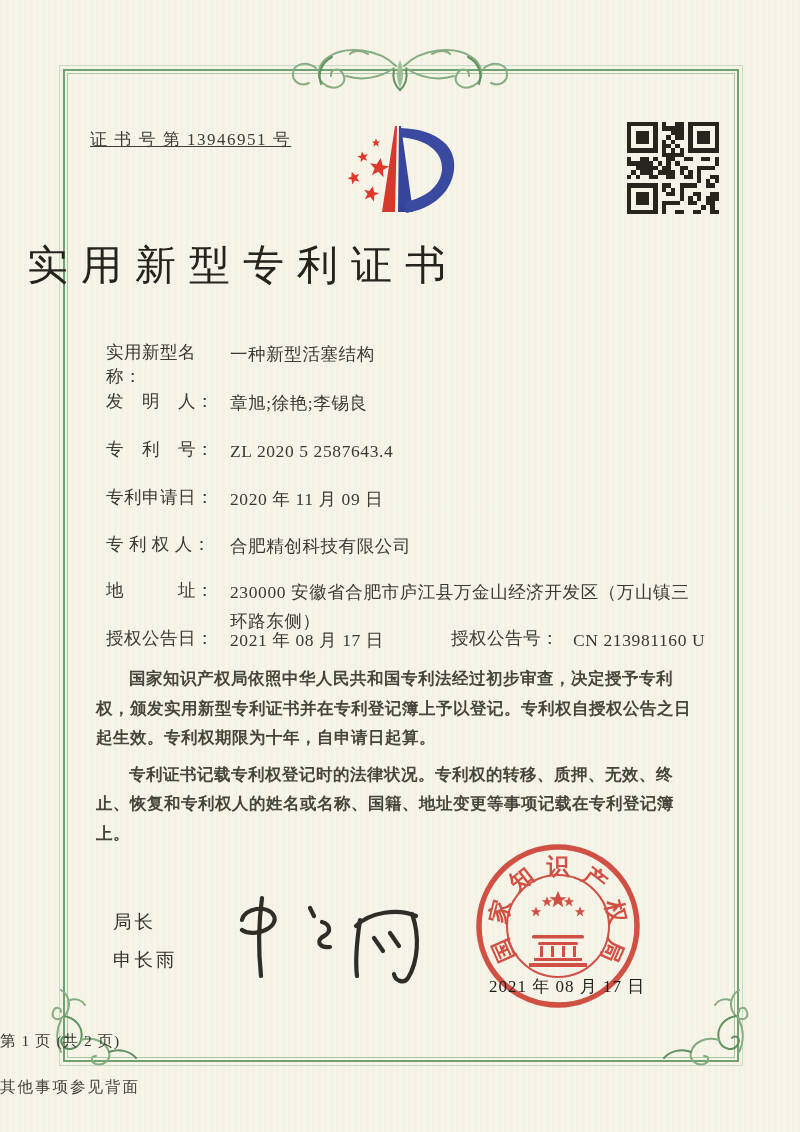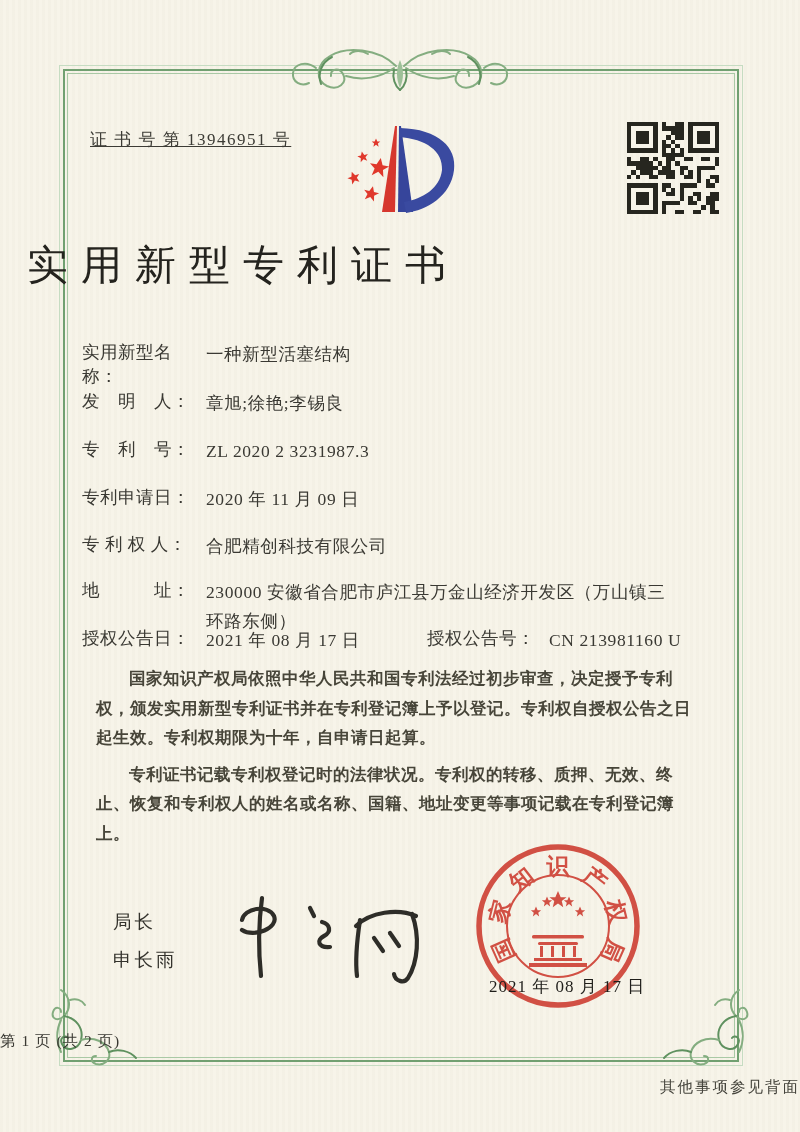--- a/index.html
+++ b/index.html
@@ -23,39 +23,39 @@
   .orn .dk{stroke:#5f915f;}
   .orn .fill{fill:#9dc098;stroke:none;}
 
   .certno{position:absolute;left:90px;top:128px;font-size:17px;letter-spacing:1.5px;color:#3c3b35;text-decoration:underline;}
   .logo{position:absolute;left:343px;top:118px;width:118px;height:100px;}
   .qr{position:absolute;left:627px;top:122px;width:92px;height:92px;}
 
   .title{position:absolute;left:14px;top:238px;width:100%;margin:0;text-align:left;
          font-size:41px;font-weight:normal;letter-spacing:13px;color:#24231e;text-indent:13px;}
 
-  .row{position:absolute;left:82px;width:632px;font-size:17.5px;display:flex;align-items:flex-start;color:#3a3933;}
+  .row{position:absolute;left:106px;width:632px;font-size:17.5px;display:flex;align-items:flex-start;color:#3a3933;}
   .row .lbl{flex:none;width:124px;letter-spacing:0.5px;}
   .row .val{letter-spacing:0.6px;line-height:29px;}
   .row .val.addr{width:468px;}
   .row .val.col1{flex:none;width:181px;}
   .row .lbl.lbl2{width:122px;margin-left:40px;}
 
   .paras{position:absolute;left:89px;top:657px;width:624px;font-size:16.5px;line-height:29.5px;color:#474539;letter-spacing:0.5px;}
   .paras p{margin:7px;text-indent:2em;font-weight:bold;}
 
   .director{position:absolute;left:113px;top:903px;font-size:18.5px;line-height:38px;letter-spacing:3px;color:#33322c;}
   .sig{position:absolute;left:218px;top:886px;width:215px;height:100px;}
   .sig path{fill:none;stroke:#2e2d28;stroke-width:4.2;stroke-linecap:round;}
 
   .seal{position:absolute;left:472px;top:840px;width:172px;height:172px;opacity:0.93;}
   .sealdate{position:absolute;left:489px;top:975px;font-size:17px;letter-spacing:1px;color:#1f1e1a;z-index:5;}
 
   .pageinfo{position:absolute;left:0;top:1031px;width:100%;text-align:left;font-size:15.5px;color:#3a3933;letter-spacing:1px;}
-  .backnote{position:absolute;left:0;top:1077px;width:100%;text-align:right;font-size:15.5px;color:#45443c;letter-spacing:2px;}
+  .backnote{position:absolute;left:0;top:1077px;width:100%;text-align:left;font-size:15.5px;color:#45443c;letter-spacing:2px;}
 </style>
 </head>
 <body>
 
 <div class="page">
 
   <div class="frame"></div>
 
   <svg class="orn orn-top" viewBox="0 0 236 52">
     <g id="orn-half">
@@ -248,21 +248,21 @@
   <div class="row" style="top:340px">
     <span class="lbl">实用新型名称：</span>
     <span class="val">一种新型活塞结构</span>
   </div>
   <div class="row" style="top:389px">
     <span class="lbl">发　明　人：</span>
     <span class="val">章旭;徐艳;李锡良</span>
   </div>
   <div class="row" style="top:437px">
     <span class="lbl">专　利　号：</span>
-    <span class="val">ZL 2020 2 3231987.3</span>
+    <span class="val">ZL 2020 5 2587643.4</span>
   </div>
   <div class="row" style="top:485px">
     <span class="lbl">专利申请日：</span>
     <span class="val">2020 年 11 月 09 日</span>
   </div>
   <div class="row" style="top:532px">
     <span class="lbl">专 利 权 人：</span>
     <span class="val">合肥精创科技有限公司</span>
   </div>
   <div class="row" style="top:578px">

